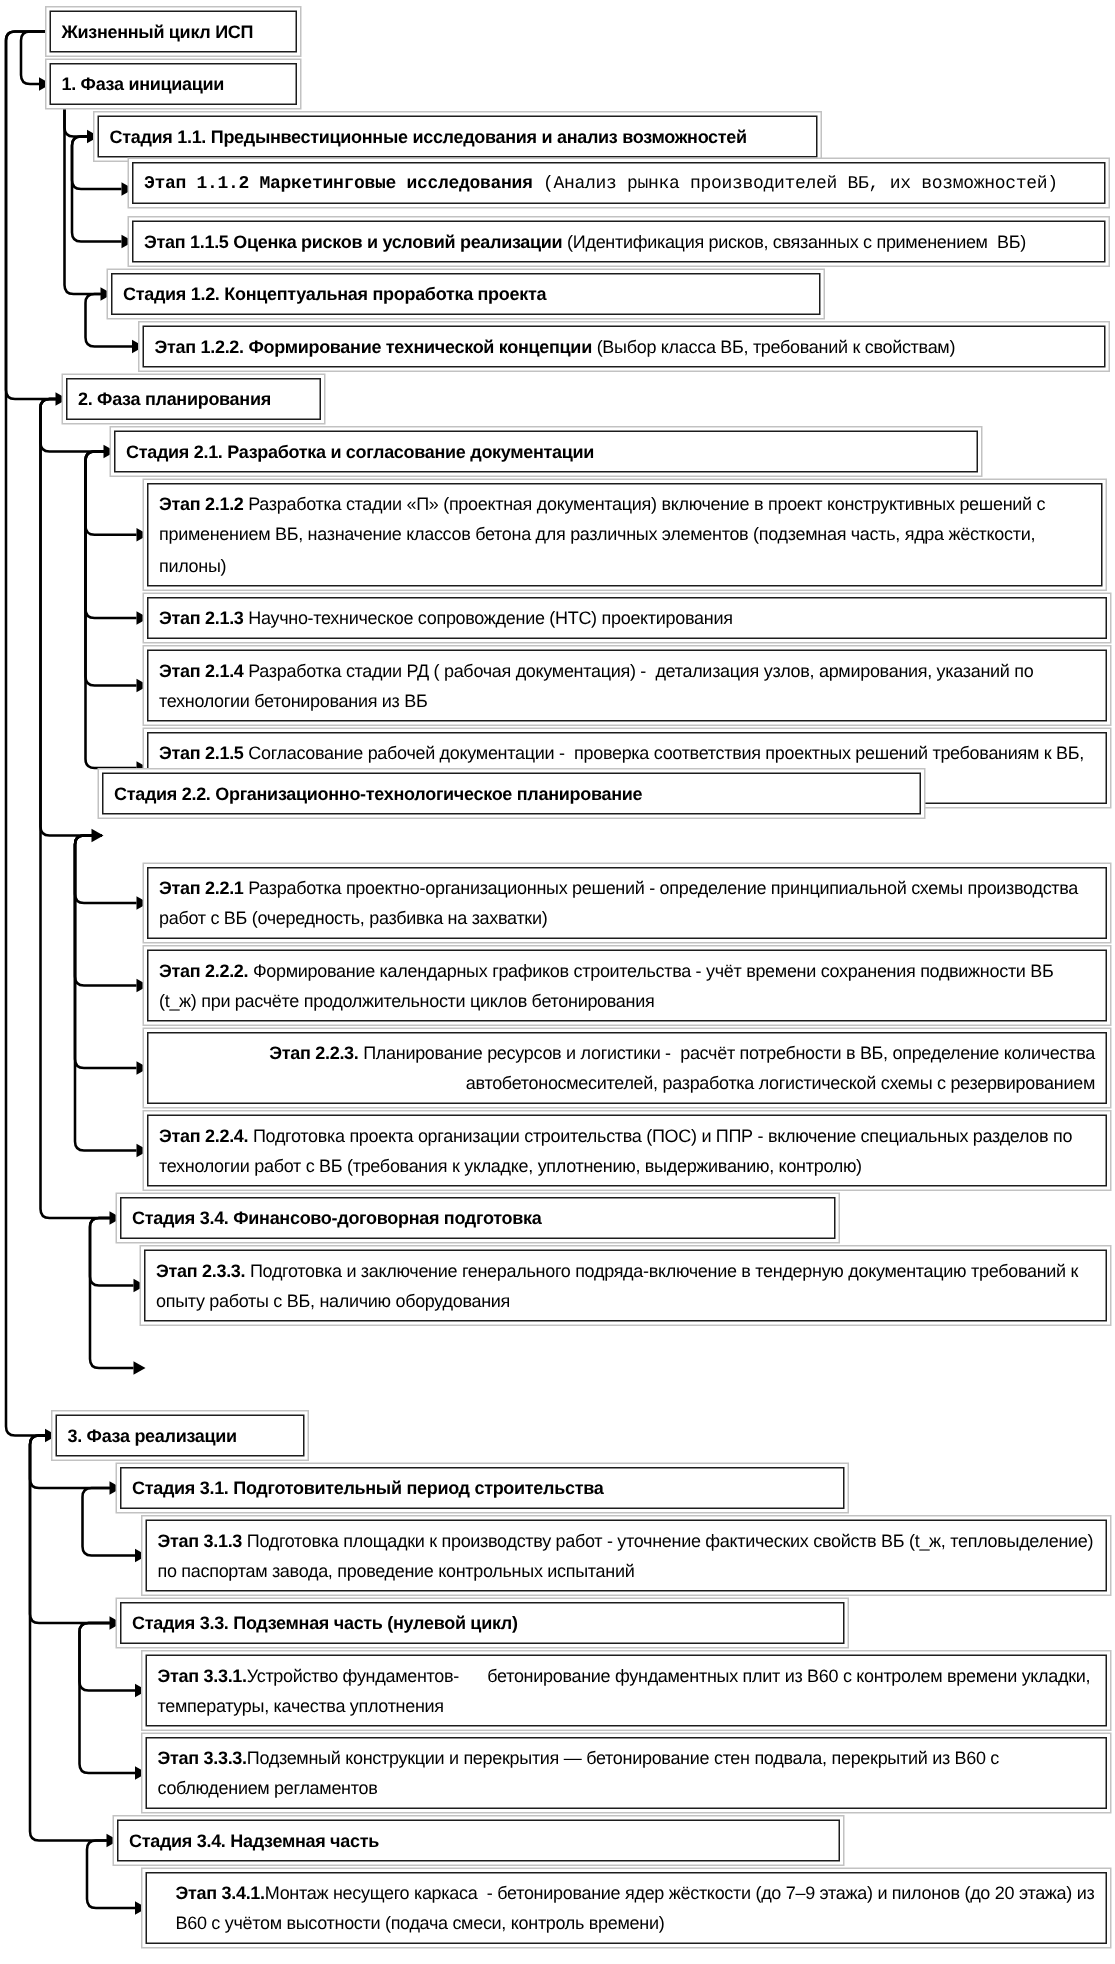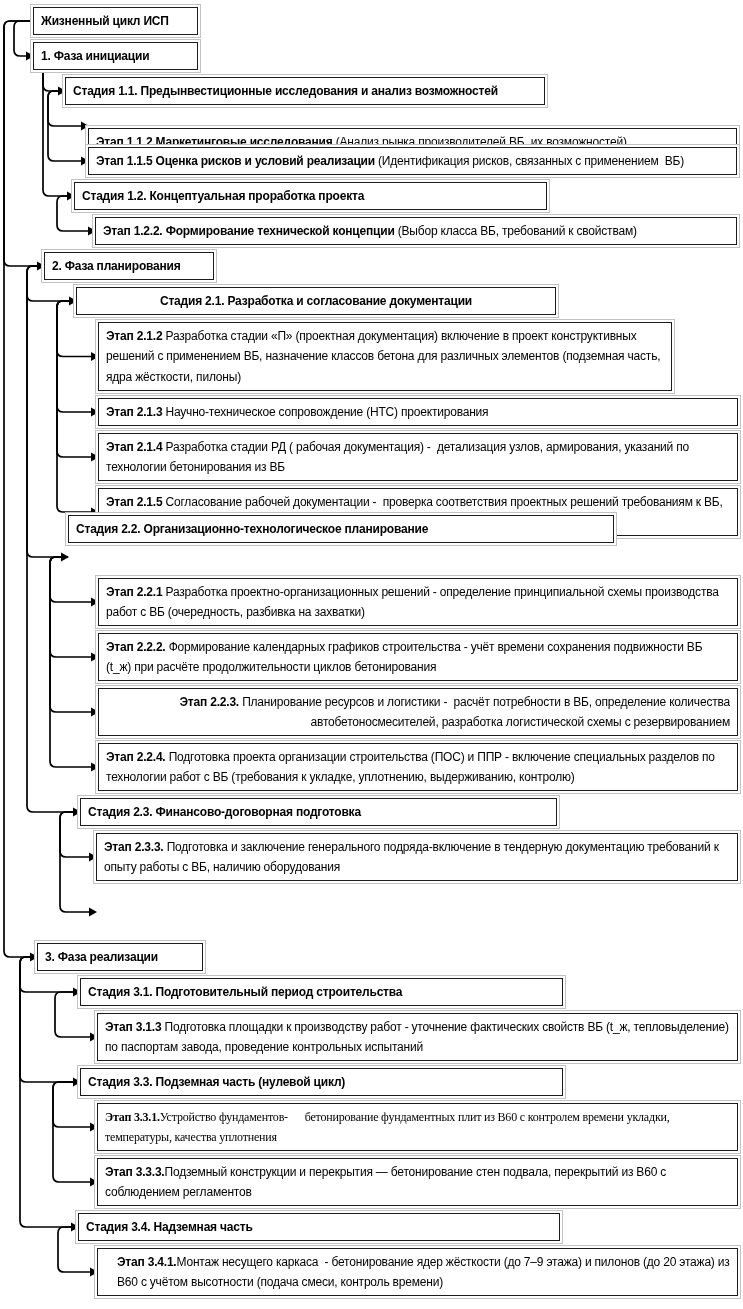--- a/index.html
+++ b/index.html
@@ -73,38 +73,38 @@
       <path d="M 80 1082 L 59 1082 Q 53 1082 53 1088 L 53 1176 Q 53 1182 59 1182 L 90 1182"></path>
       <path d="M 98 1182 l -8 -4.5 l 0 9 z" class="arrowhead"></path>
       <path d="M 37 957 L 26 957 Q 20 957 20 963 L 20 1221 Q 20 1227 26 1227 L 71 1227"></path>
       <path d="M 79 1227 l -8 -4.5 l 0 9 z" class="arrowhead"></path>
       <path d="M 78 1227 L 64 1227 Q 58 1227 58 1233 L 58 1266 Q 58 1272 64 1272 L 90 1272"></path>
       <path d="M 98 1272 l -8 -4.5 l 0 9 z" class="arrowhead"></path>
     </svg>
 <div class="box lvl0" style="left: 33px; width: 165px; top: 7px;"><span class="bb">Жизненный цикл ИСП</span><span class="bt"></span></div>
     <div class="box lvl1" style="left: 33px; width: 165px; top: 42px;"><span class="bb">1. Фаза инициации</span><span class="bt"></span></div>
     <div class="box lvl2" style="left: 65px; width: 480px; top: 77px;"><span class="bb">Стадия 1.1. Предынвестиционные исследования и анализ возможностей</span><span class="bt"></span></div>
-    <div class="box lvl3" style="left: 88px; width: 649px; top: 128px;"><span class="bb">Этап 1.1.2 Маркетинговые исследования </span><span class="bt">(Анализ рынка производителей ВБ, их возможностей)</span></div>
+    <div class="box lvl3" style="left: 88px; width: 649px; top: 108px; font-family: Liberation Mono, monospace;"><span class="bb">Этап 1.1.2 Маркетинговые исследования </span><span class="bt">(Анализ рынка производителей ВБ, их возможностей)</span></div>
     <div class="box lvl3" style="left: 88px; width: 649px; top: 147px;"><span class="bb">Этап 1.1.5 Оценка рисков и условий реализации </span><span class="bt">(Идентификация рисков, связанных с применением  ВБ)</span></div>
     <div class="box lvl2" style="left: 74px; width: 473px; top: 182px;"><span class="bb">Стадия 1.2. Концептуальная проработка проекта</span><span class="bt"></span></div>
     <div class="box lvl3" style="left: 95px; width: 642px; top: 217px;"><span class="bb">Этап 1.2.2. Формирование технической концепции </span><span class="bt">(Выбор класса ВБ, требований к свойствам)</span></div>
     <div class="box lvl1" style="left: 44px; width: 170px; top: 252px;"><span class="bb">2. Фаза планирования</span><span class="bt"></span></div>
-    <div class="box lvl2" style="left: 76px; width: 480px; top: 287px; text-align: center;"><span class="bb">Стадия 2.1. Разработка и согласование документации</span><span class="bt"></span></div>
-    <div class="box lvl3" style="left: 98px; width: 574px; top: 322px;"><span class="bb">Этап 2.1.2 </span><span class="bt">Разработка стадии «П» (проектная документация) включение в проект конструктивных решений с применением ВБ, назначение классов бетона для различных элементов (подземная часть, ядра жёсткости, пилоны)</span></div>
+    <div class="box lvl2" style="left: 76px; width: 576px; top: 287px;"><span class="bb">Стадия 2.1. Разработка и согласование документации</span><span class="bt"></span></div>
+    <div class="box lvl3" style="left: 98px; width: 637px; top: 322px;"><span class="bb">Этап 2.1.2 </span><span class="bt">Разработка стадии «П» (проектная документация) включение в проект конструктивных решений с применением ВБ, назначение классов бетона для различных элементов (подземная часть, ядра жёсткости, пилоны)</span></div>
     <div class="box lvl3" style="left: 98px; width: 640px; top: 398px;"><span class="bb">Этап 2.1.3 </span><span class="bt">Научно-техническое сопровождение (НТС) проектирования</span></div>
     <div class="box lvl3" style="left: 98px; width: 640px; top: 433px;"><span class="bb">Этап 2.1.4 </span><span class="bt">Разработка стадии РД ( рабочая документация) -  детализация узлов, армирования, указаний по технологии бетонирования из ВБ</span></div>
     <div class="box lvl3" style="left: 98px; width: 640px; top: 488px;"><span class="bb">Этап 2.1.5 </span><span class="bt">Согласование рабочей документации -  проверка соответствия проектных решений требованиям к ВБ, учёт замечаний экспертизы</span></div>
     <div class="box lvl2" style="left: 68px; width: 546px; top: 515px;"><span class="bb">Стадия 2.2. Организационно-технологическое планирование</span><span class="bt"></span></div>
     <div class="box lvl3" style="left: 98px; width: 640px; top: 578px;"><span class="bb">Этап 2.2.1 </span><span class="bt">Разработка проектно-организационных решений - определение принципиальной схемы производства работ с ВБ (очередность, разбивка на захватки)</span></div>
     <div class="box lvl3" style="left: 98px; width: 640px; top: 633px;"><span class="bb">Этап 2.2.2. </span><span class="bt">Формирование календарных графиков строительства - учёт времени сохранения подвижности ВБ (t_ж) при расчёте продолжительности циклов бетонирования</span></div>
     <div class="box lvl3" style="left: 98px; width: 640px; top: 688px; text-align: right;"><span class="bb">Этап 2.2.3. </span><span class="bt">Планирование ресурсов и логистики -  расчёт потребности в ВБ, определение количества автобетоносмесителей, разработка логистической схемы с резервированием</span></div>
     <div class="box lvl3" style="left: 98px; width: 640px; top: 743px;"><span class="bb">Этап 2.2.4. </span><span class="bt">Подготовка проекта организации строительства (ПОС) и ППР - включение специальных разделов по технологии работ с ВБ (требования к укладке, уплотнению, выдерживанию, контролю)</span></div>
-    <div class="box lvl2" style="left: 80px; width: 477px; top: 798px;"><span class="bb">Стадия 2.3. Финансово-договорная подготовка</span><span class="bt"></span></div>
+    <div class="box lvl2" style="left: 80px; width: 477px; top: 798px;"><span class="bb">Стадия 3.4. Финансово-договорная подготовка</span><span class="bt"></span></div>
     <div class="box lvl3" style="left: 96px; width: 642px; top: 833px;"><span class="bb">Этап 2.3.3. </span><span class="bt">Подготовка и заключение генерального подряда-включение в тендерную документацию требований к опыту работы с ВБ, наличию оборудования</span></div>
     <div class="box lvl1" style="left: 37px; width: 166px; top: 943px;"><span class="bb">3. Фаза реализации</span><span class="bt"></span></div>
     <div class="box lvl2" style="left: 80px; width: 483px; top: 978px;"><span class="bb">Стадия 3.1. Подготовительный период строительства</span><span class="bt"></span></div>
     <div class="box lvl3" style="left: 97px; width: 641px; top: 1013px;"><span class="bb">Этап 3.1.3 </span><span class="bt">Подготовка площадки к производству работ - уточнение фактических свойств ВБ (t_ж, тепловыделение) по паспортам завода, проведение контрольных испытаний</span></div>
     <div class="box lvl2" style="left: 80px; width: 483px; top: 1068px;"><span class="bb">Стадия 3.3. Подземная часть (нулевой цикл)</span><span class="bt"></span></div>
-    <div class="box lvl3" style="left: 97px; width: 641px; top: 1103px; font-family: Liberation Serif, serif;"><span class="bb">Этап 3.3.1.</span><span class="bt">Устройство фундаментов-      бетонирование фундаментных плит из В60 с контролем времени укладки, температуры, качества уплотнения</span></div>
+    <div class="box lvl3" style="left: 97px; width: 641px; top: 1103px;"><span class="bb">Этап 3.3.1.</span><span class="bt">Устройство фундаментов-      бетонирование фундаментных плит из В60 с контролем времени укладки, температуры, качества уплотнения</span></div>
     <div class="box lvl3" style="left: 97px; width: 641px; top: 1158px;"><span class="bb">Этап 3.3.3.</span><span class="bt">Подземный конструкции и перекрытия — бетонирование стен подвала, перекрытий из В60 с соблюдением регламентов</span></div>
     <div class="box lvl2" style="left: 78px; width: 482px; top: 1213px;"><span class="bb">Стадия 3.4. Надземная часть</span><span class="bt"></span></div>
     <div class="box lvl3" style="left: 97px; width: 641px; top: 1248px; padding-left: 19px;"><span class="bb">Этап 3.4.1.</span><span class="bt">Монтаж несущего каркаса  - бетонирование ядер жёсткости (до 7–9 этажа) и пилонов (до 20 этажа) из В60 с учётом высотности (подача смеси, контроль времени)</span></div>
   </div>
 
 </body></html>

